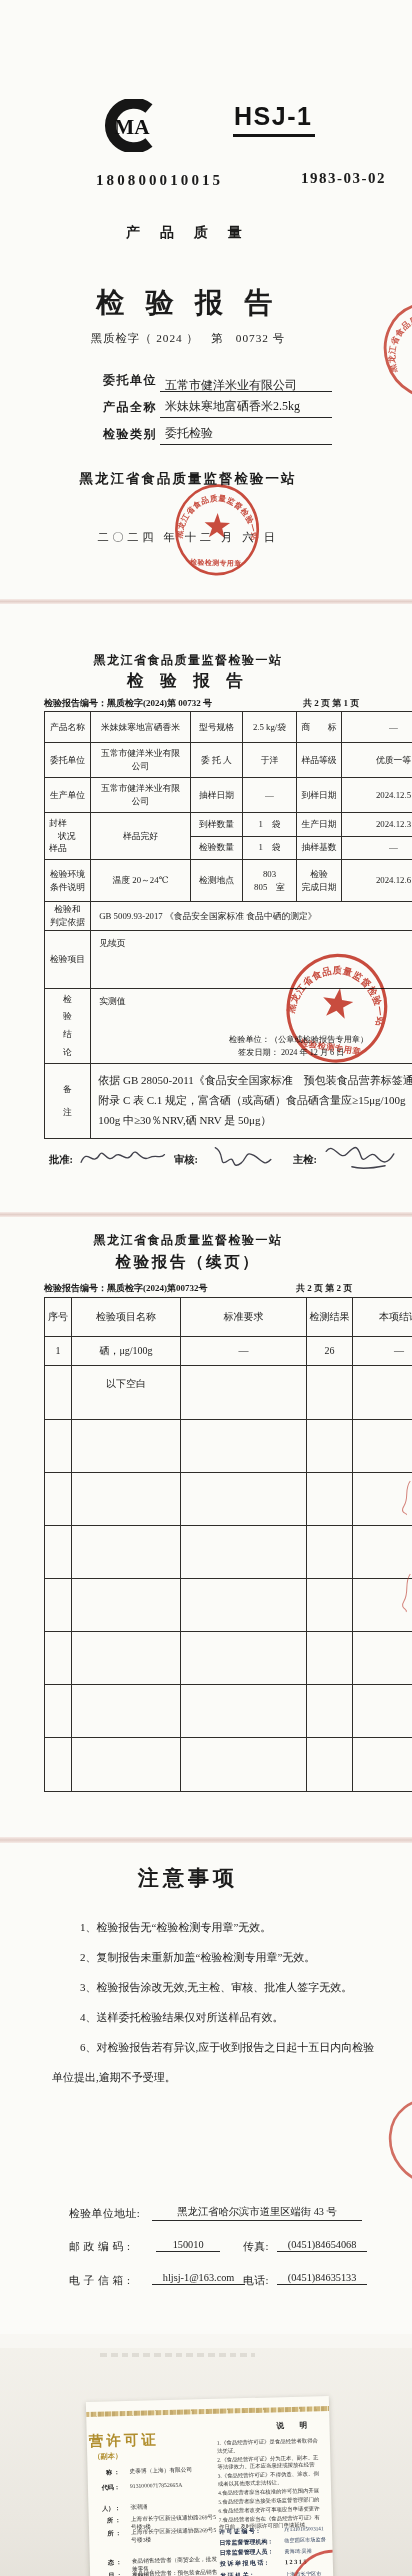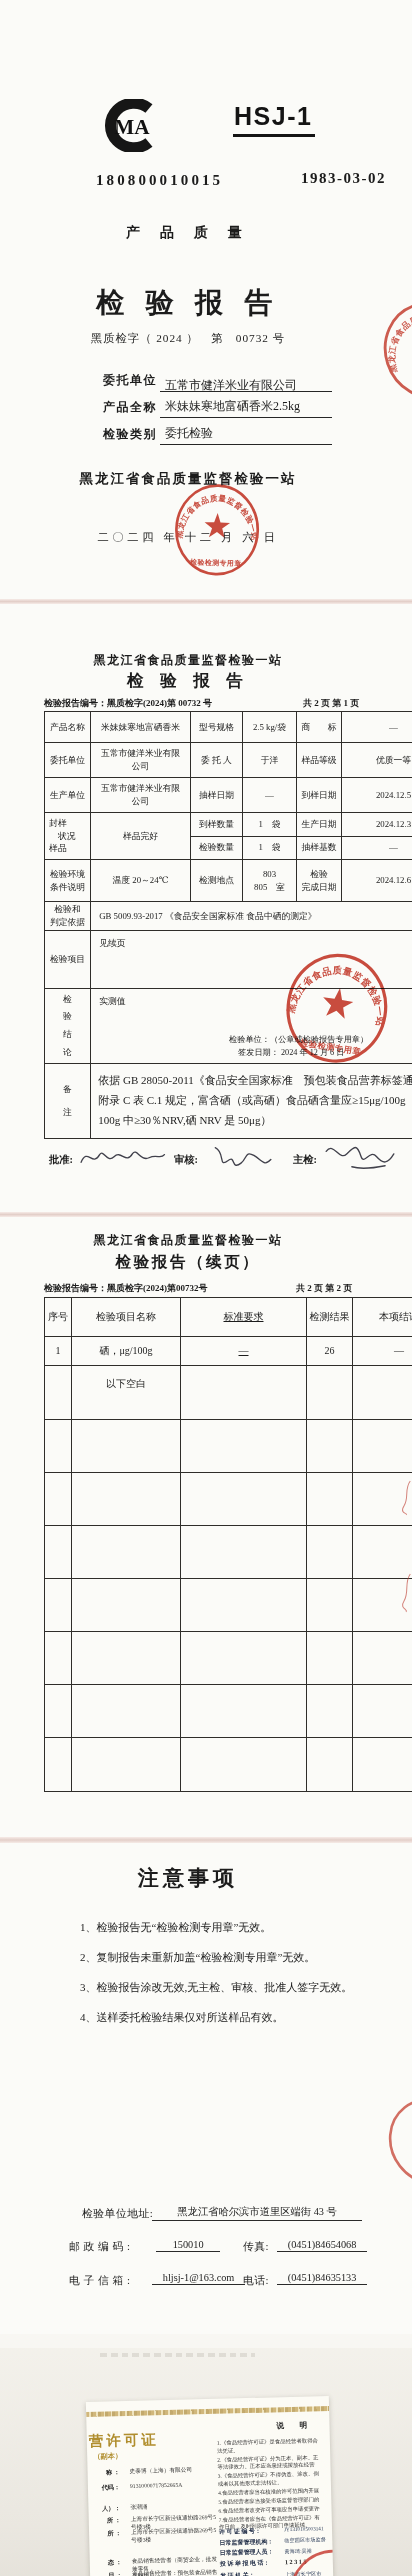--- a/index.html
+++ b/index.html
@@ -52,21 +52,21 @@
   .concl-cell{flex:1;position:relative;}
   .concl-measured{position:absolute;left:8.2px;top:7.2px;font-size:8.8px;}
   .concl-unit{position:absolute;left:138px;bottom:18.5px;font-size:8.2px;}
   .concl-issue{position:absolute;left:147px;bottom:4.6px;font-size:8.2px;}
   .remark-cell{flex:1;font-size:11px;line-height:1.8;padding:4.1px 7.2px;text-align:left;
                display:flex;align-items:center;}
   .sig-label{font-size:10.3px;font-weight:700;}
   .sig-ink{stroke:#2c2c38;stroke-width:2.6px;fill:none;stroke-linecap:round;opacity:.9;}
   
   .tbl3 .x1{width:27px;flex:none;}.tbl3 .x2{width:109px;flex:none;}
-  .tbl3 .x3{width:126px;flex:none;text-decoration:underline;}.tbl3 .x4{width:46px;flex:none;}.tbl3 .x5{flex:1;}
+  .tbl3 .x3{width:126px;flex:none;}.tbl3 .x4{width:46px;flex:none;}.tbl3 .x5{flex:1;}
   .tbl3 .td{font-size:10px;}
   
   .note-title{font-size:21px;font-weight:700;letter-spacing:4.1px;}
   .notes p{margin:0;font-size:11px;line-height:30px;text-indent:28px;}
   .addr-label{font-size:10.8px;letter-spacing:0.5px;}
   .addr-value{font-size:10.3px;border-bottom:1px solid #2a2a2a;text-align:center;padding:0 2.1px 1px 2.1px;}
   
   .photo-bg{background:linear-gradient(#f4f2ec,#eae7e0 55%,#dcd8cf);}
   .cert{position:absolute;left:89px;top:2399px;width:243px;height:260px;background:#fcfbf5;
         transform:rotate(-1.4deg);overflow:hidden;box-shadow:0 1.5px 5.2px rgba(60,55,40,.25);}
@@ -339,23 +339,24 @@
   </svg>
 
   <div class="sep" style="top:1837px;height:5.7px;"></div>
 
   <div class="abs center note-title" style="top:1864px;">注意事项</div>
   <div class="abs notes" style="left:52px;top:1912px;width:324px;">
     <p>1、检验报告无“检验检测专用章”无效。</p>
     <p>2、复制报告未重新加盖“检验检测专用章”无效。</p>
     <p>3、检验报告涂改无效,无主检、审核、批准人签字无效。</p>
     <p>4、送样委托检验结果仅对所送样品有效。</p>
-  </div>
-
-  <div class="abs addr-label" style="left:82px;top:2207px;text-align:right;">检验单位地址:</div>
+    <p>6、对检验报告若有异议,应于收到报告之日起十五日内向检验单位提出,逾期不予受理。</p>
+  </div>
+
+  <div class="abs addr-label" style="left:69px;top:2207px;text-align:right;">检验单位地址:</div>
   <div class="abs addr-value" style="left:152px;top:2205px;width:206px;">黑龙江省哈尔滨市道里区端街 43 号</div>
 
   <div class="abs addr-label" style="left:69px;top:2240px;">邮 政 编 码 :</div>
   <div class="abs addr-value" style="left:156px;top:2239px;width:60px;">150010</div>
   <div class="abs addr-label" style="left:243px;top:2240px;">传真:</div>
   <div class="abs addr-value" style="left:277px;top:2239px;width:86px;">(0451)84654068</div>
 
   <div class="abs addr-label" style="left:69px;top:2274px;">电 子 信 箱 :</div>
   <div class="abs addr-value" style="left:152px;top:2272px;width:89px;">hljsj-1@163.com</div>
   <div class="abs addr-label" style="left:243px;top:2274px;">电话:</div>

